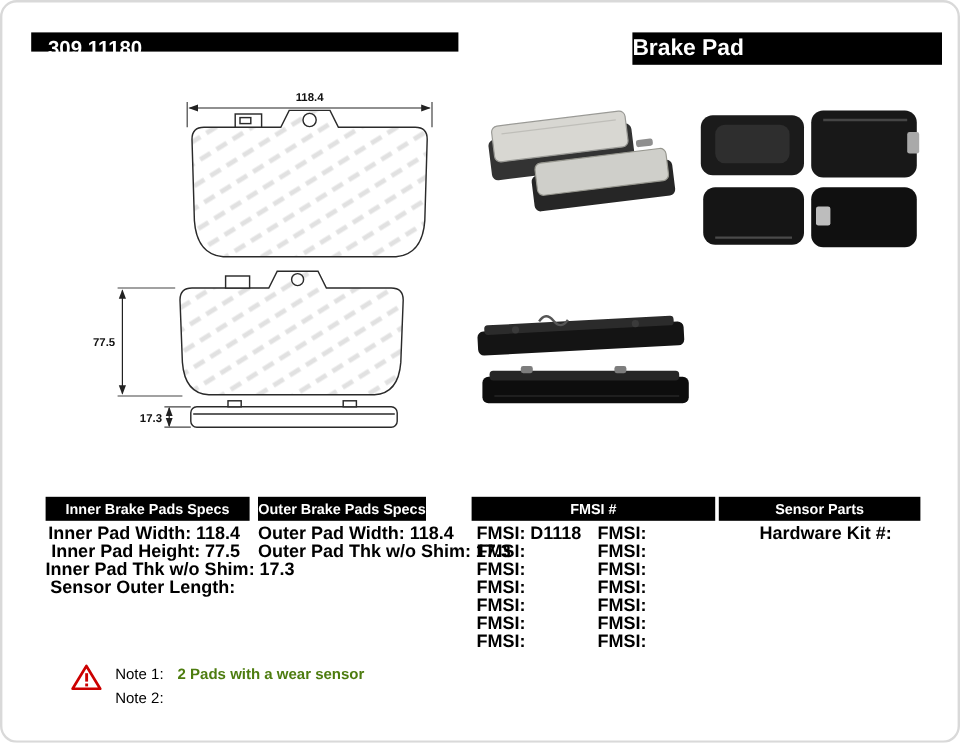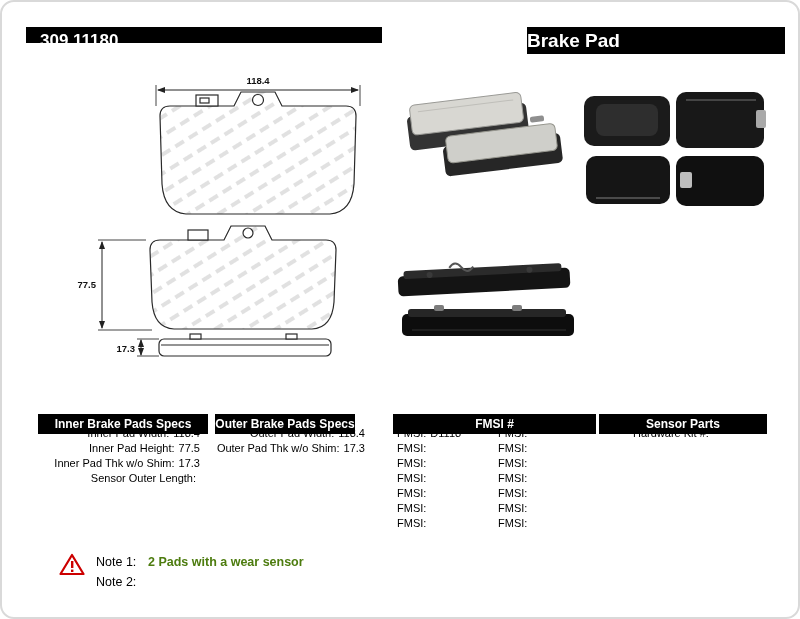--- a/index.html
+++ b/index.html
@@ -20,21 +20,21 @@
   .col-header {
     position: absolute; top: 412px; height: 20px;
     background: #000; color: #fff;
     font-size: 12px; font-weight: bold; text-align: center; line-height: 20px;
   }
   .hdr-inner   { left: 36px;  width: 170px; text-align: center; }
   .hdr-outer   { left: 213px; width: 140px; }
   .hdr-fmsi    { left: 391px; width: 203px; }
   .hdr-related { left: 597px; width: 168px; }
 
-  .spec-col { position: absolute; top: 424px; font-size: 11px; font-weight: normal; color: #000; }
+  .spec-col { position: absolute; top: 435px; font-size: 15px; font-weight: bold; color: #000; }
   .spec-row { line-height: 15px; white-space: nowrap; }
   .col-inner { left: 36px;  width: 162px; text-align: right; }
   .col-outer { left: 213px; width: 150px; text-align: right; }
   .col-fmsi-1 { left: 395px; width: 96px; text-align: left; }
   .col-fmsi-2 { left: 496px; width: 96px; text-align: left; }
   .col-related { left: 601px; width: 160px; text-align: left; padding-left: 30px; }
   .val { margin-left: 4px; }
 
   .note-label { position: absolute; font-size: 12.5px; font-weight: normal; color: #000; }
   .note-red   { position: absolute; font-size: 12.5px; font-weight: bold; color: #4d7c0f; }

